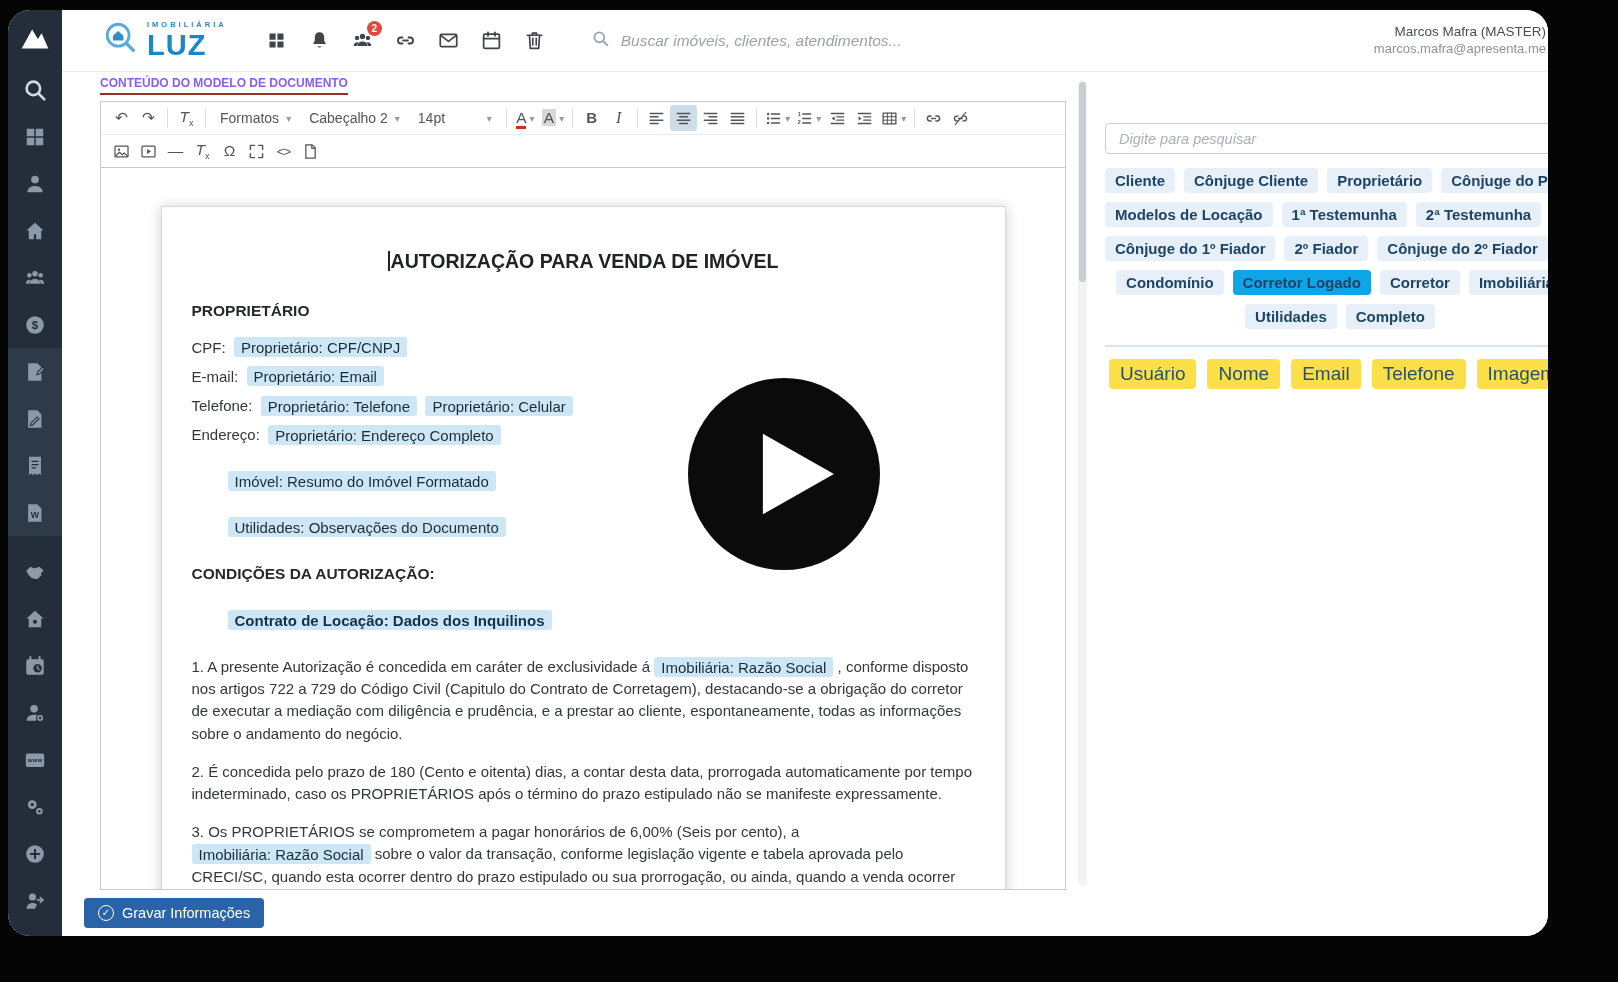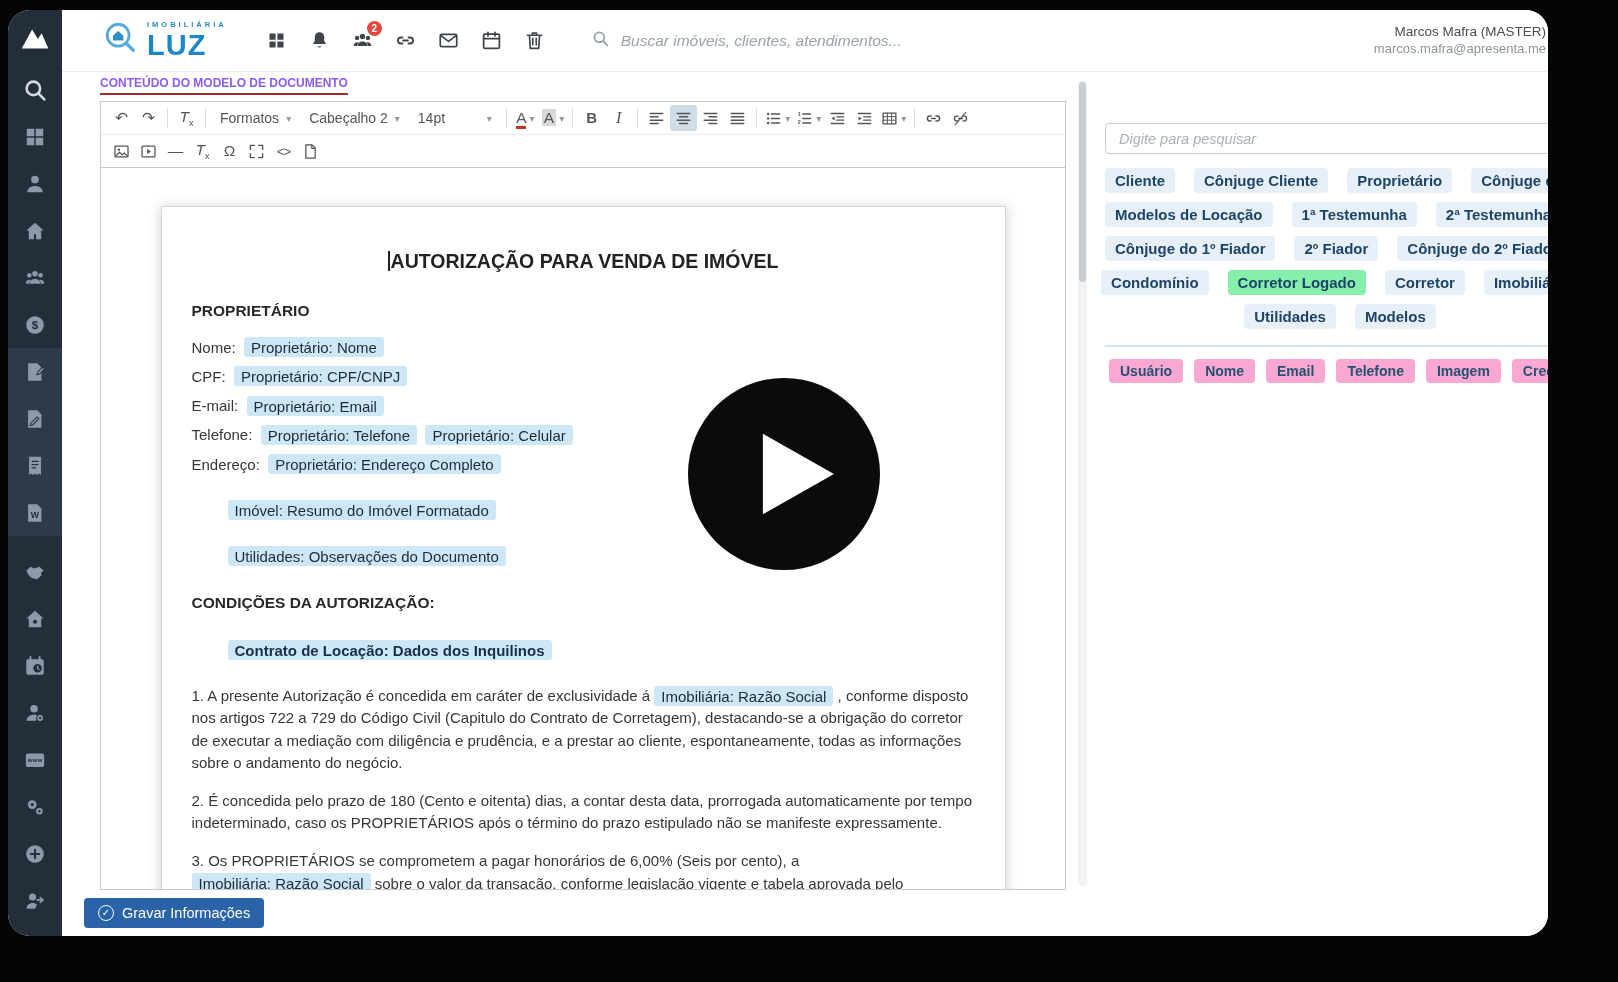--- a/index.html
+++ b/index.html
@@ -91,28 +91,28 @@
   .thumb { position: absolute; top: 2px; left: 1px; width: 7px; height: 200px;
            background: #c9ced3; border-radius: 4px; cursor: pointer; }
 
   
   .tags-panel { position: absolute; left: 1097px; top: 66px; width: 470px; z-index: 2; }
   .tp-input { width: 100%; height: 31px; border: 1px solid #c9ced3; border-radius: 4px;
               padding: 0 13px; font-size: 14.5px; font-family: "Liberation Sans", sans-serif;
               color: #666; outline: none; margin-top: 47px; }
   .tp-input::placeholder { font-style: italic; color: #a8b0b8; }
   .tp-rows { margin-top: 14px; display: flex; flex-direction: column; gap: 9px; }
-  .tp-row { display: flex; gap: 19px; }
+  .tp-row { display: flex; gap: 9px; }
   .tp-row.center { justify-content: center; }
   .pill { background: #e7f0f8; color: #1d4467; font-weight: bold; font-size: 15px;
           padding: 4px 10px; border-radius: 4px; white-space: nowrap; cursor: pointer; }
-  .pill.active { background: #86efac; }
+  .pill.active { background: #0ea5e9; }
   .tp-div { border-top: 2px solid #d5e4f0; margin: 16px 0 12px; width: 443px; }
   .tp-fields { display: flex; gap: 11px; padding-left: 4px; }
-  .fpill { background: #f9a8d4; color: #27516f; font-weight: bold; font-size: 14px;
+  .fpill { background: #fde047; color: #27516f; font-weight: normal; font-size: 19px;
            padding: 4px 11px; border-radius: 4px; white-space: nowrap; cursor: pointer; }
 
   
   .footer { position: absolute; left: 54px; right: 0; bottom: 0; height: 46px; background: #fff;
             display: flex; align-items: center; z-index: 6; }
   .save-btn { margin-left: 22px; background: #2a63a8; color: #fff; font-size: 14.5px;
               padding: 7px 14px; border-radius: 4px; display: flex; align-items: center; gap: 8px;
               border: none; cursor: pointer; font-family: "Liberation Sans", sans-serif; }
   .save-check { width: 16px; height: 16px; border: 1.5px solid #fff; border-radius: 50%;
                 display: flex; align-items: center; justify-content: center; font-size: 10px; line-height: 1; }
@@ -554,21 +554,20 @@
           </div>
         </div>
     </div>
     <div class="canvas">
       <div class="page">
         <div class="doc-title">
           <span class="caret-bar"></span><span>AUTORIZAÇÃO PARA VENDA DE IMÓVEL</span>
         </div>
         <div class="doc-h">PROPRIETÁRIO</div>
         <div id="doc-fields">
-            <div class="field-line"><span>Nome:</span>&nbsp; <span class="mtag">Proprietário: Nome</span></div>
             <div class="field-line"><span>CPF:</span>&nbsp; <span class="mtag">Proprietário: CPF/CNPJ</span></div>
             <div class="field-line"><span>E-mail:</span>&nbsp; <span class="mtag">Proprietário: Email</span></div>
             <div class="field-line"><span>Telefone:</span>&nbsp; <span class="mtag">Proprietário: Telefone</span>&nbsp; <span class="mtag">Proprietário: Celular</span></div>
             <div class="field-line"><span>Endereço:</span>&nbsp; <span class="mtag">Proprietário: Endereço Completo</span></div>
           </div>
         <div id="doc-blocktags">
             <div class="block-tag-line"><span class="mtag">Imóvel: Resumo do Imóvel Formatado</span></div>
             <div class="block-tag-line"><span class="mtag">Utilidades: Observações do Documento</span></div>
           </div>
         <div class="doc-h">CONDIÇÕES DA AUTORIZAÇÃO:</div>
@@ -615,21 +614,21 @@
           <span class="pill">Cônjuge do 2º Fiador</span>
         </div>
         <div class="tp-row center">
           <span class="pill">Condomínio</span>
           <span class="pill active">Corretor Logado</span>
           <span class="pill">Corretor</span>
           <span class="pill">Imobiliária</span>
         </div>
         <div class="tp-row center">
           <span class="pill">Utilidades</span>
-          <span class="pill">Modelos</span>
+          <span class="pill">Completo</span>
         </div>
       </div>
     <div class="tp-div"></div>
     <div class="tp-fields" id="tp-fields">
         <span class="fpill">Usuário</span>
         <span class="fpill">Nome</span>
         <span class="fpill">Email</span>
         <span class="fpill">Telefone</span>
         <span class="fpill">Imagem</span>
         <span class="fpill">Creci</span>

